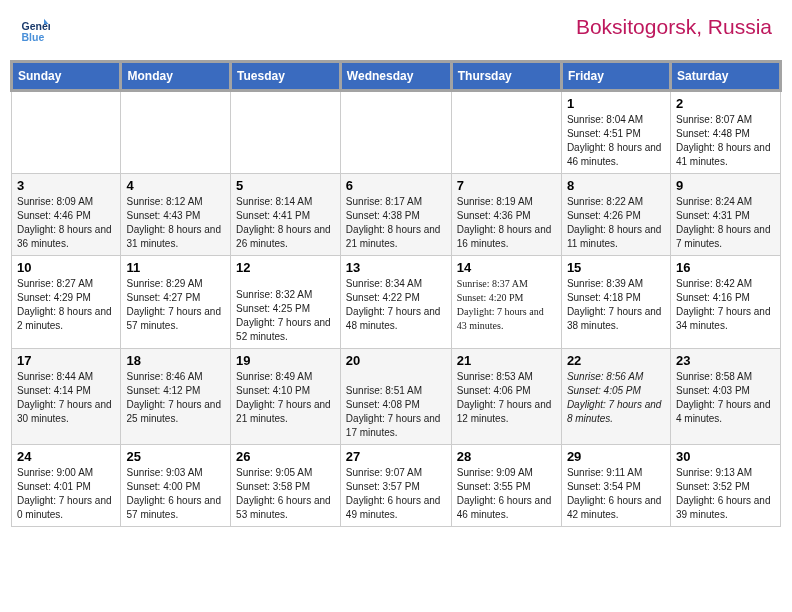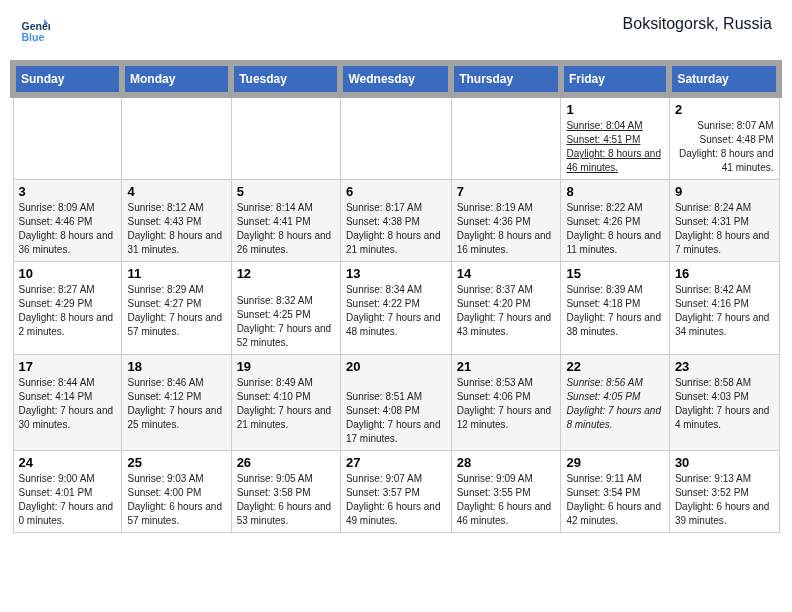--- a/index.html
+++ b/index.html
@@ -28,36 +28,36 @@
     }
     .title-section {
       text-align: right;
     }
     .month-title {
       font-size: 36px;
       font-weight: normal;
       color: #1a1a2e;
     }
     .location {
-      font-size: 16px;
-      color: #0f172a;
+      font-size: 21px;
+      color: #be185d;
     }
     .calendar {
       width: 100%;
       border-collapse: collapse;
       font-size: 11px;
     }
     .calendar th {
       background-color: #3a6bbf;
       color: white;
       padding: 6px 5px;
       text-align: left;
       font-size: 12px;
       font-weight: bold;
-      border: 6px solid #a3a3a3;
+      border: 3px solid #a3a3a3;
     }
     .calendar td {
       border: 1px solid #ccc;
       padding: 4px 5px;
       vertical-align: top;
       width: 113px;
       height: 80px;
       background: #fff;
     }
     .calendar tr:nth-child(even) td {
@@ -108,27 +108,27 @@
   </thead>
   <tbody id="calendar-body">
   <tr>
         <td class="empty-cell"></td>
         <td class="empty-cell"></td>
         <td class="empty-cell"></td>
         <td class="empty-cell"></td>
         <td class="empty-cell"></td>
         <td>
           <span class="day-number">1</span>
-          <div class="day-info" style="white-space: pre-line; text-decoration: underline;">Sunrise: 8:04 AM
+          <div class="day-info" style="white-space: pre-line;">Sunrise: 8:04 AM
 Sunset: 4:51 PM
 Daylight: 8 hours and 46 minutes.</div>
         </td>
         <td>
           <span class="day-number">2</span>
-          <div class="day-info" style="white-space: pre-line; text-align: right;">Sunrise: 8:07 AM
+          <div class="day-info" style="white-space: pre-line;">Sunrise: 8:07 AM
 Sunset: 4:48 PM
 Daylight: 8 hours and 41 minutes.</div>
         </td>
       </tr>
       <tr>
         <td>
           <span class="day-number">3</span>
           <div class="day-info" style="white-space: pre-line;">Sunrise: 8:09 AM
 Sunset: 4:46 PM
 Daylight: 8 hours and 36 minutes.</div>
@@ -190,21 +190,21 @@
 Daylight: 7 hours and 52 minutes.</div>
         </td>
         <td>
           <span class="day-number">13</span>
           <div class="day-info" style="white-space: pre-line;">Sunrise: 8:34 AM
 Sunset: 4:22 PM
 Daylight: 7 hours and 48 minutes.</div>
         </td>
         <td>
           <span class="day-number">14</span>
-          <div class="day-info" style="white-space: pre-line;">Sunrise: 8:37 AM
+          <div class="day-info" style="white-space: pre-line; font-family: Liberation Serif, serif;">Sunrise: 8:37 AM
 Sunset: 4:20 PM
 Daylight: 7 hours and 43 minutes.</div>
         </td>
         <td>
           <span class="day-number">15</span>
           <div class="day-info" style="white-space: pre-line;">Sunrise: 8:39 AM
 Sunset: 4:18 PM
 Daylight: 7 hours and 38 minutes.</div>
         </td>
         <td>

